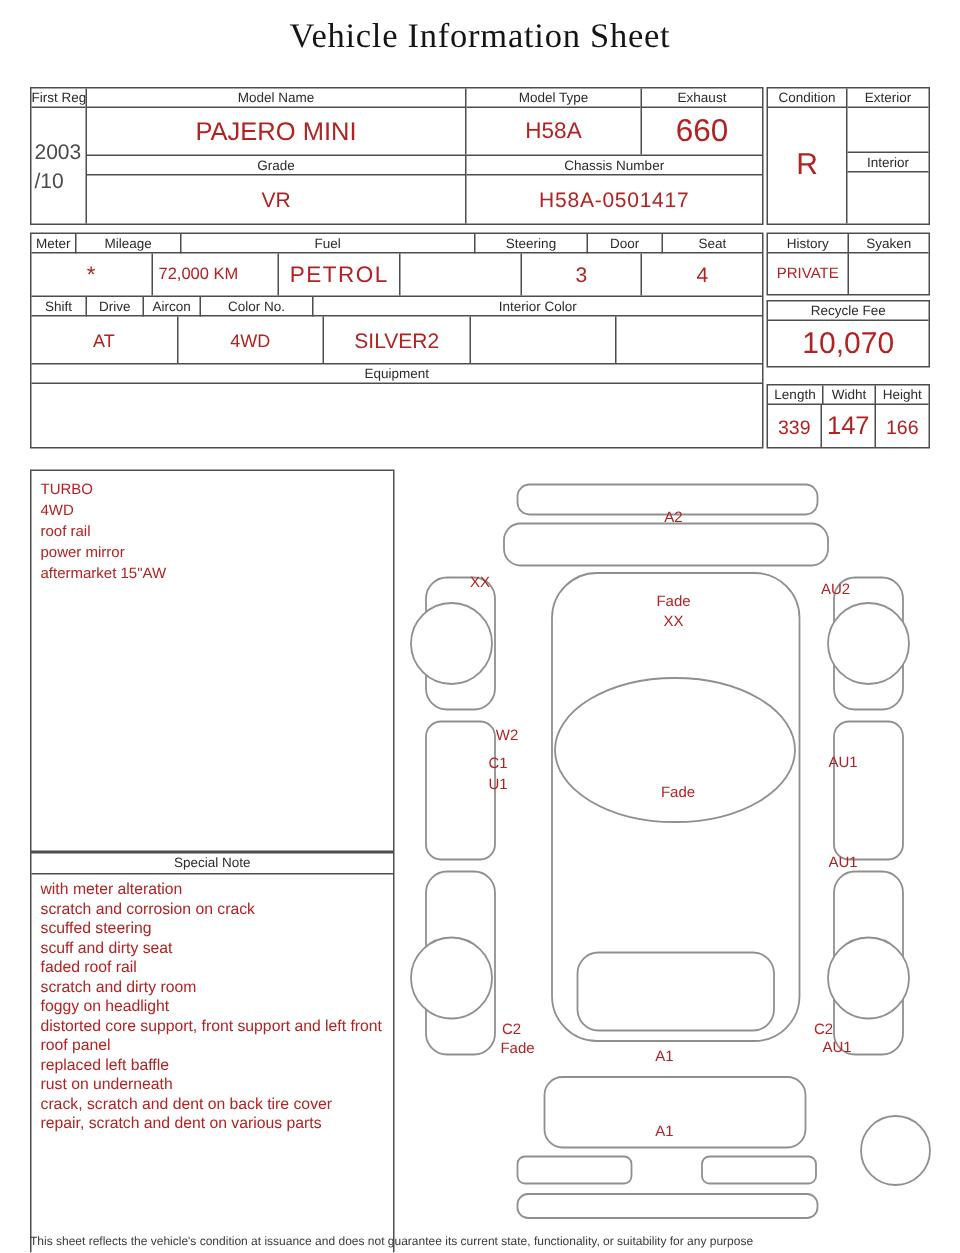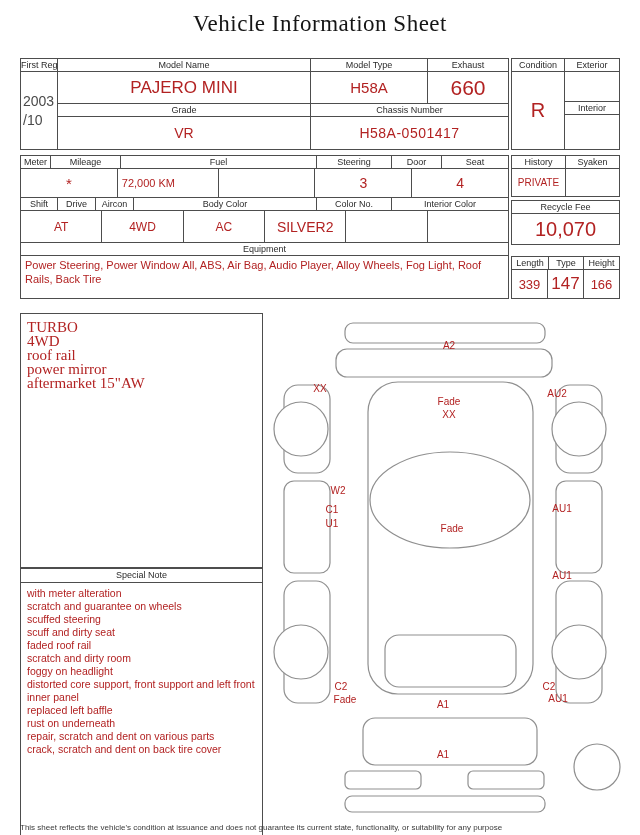--- a/index.html
+++ b/index.html
@@ -21,21 +21,21 @@
     font-size:9px; color:#2b2b2b; text-align:center; line-height:12px; height:13px;
     flex:0 0 auto; white-space:nowrap; overflow:hidden;
   }
   .val {
     flex:1; display:flex; align-items:center; justify-content:center;
     color:#b22222; overflow:hidden;
   }
   .left { justify-content:flex-start; }
   .red { color:#b22222; }
   .note-line { color:#b22222; }
-  .comment-line { font-size:15px; line-height:14px;font-family:Liberation Serif, serif; }
+  .comment-line { font-size:10px; line-height:14px; }
   .special-line { font-size:10.5px; line-height:13px; }
   .dlabel {
     position:absolute; transform:translateX(-50%); font-size:10px; line-height:11px;
     color:#b22222; white-space:nowrap;
   }
   .footer {
     position:absolute; left:20px; top:823px; width:608px; font-size:8px;
     color:#3a3a3a; white-space:nowrap; overflow:hidden;
   }
   svg { display:block; }
@@ -105,42 +105,40 @@
       <div class="hdr br" style="width:30px">Meter</div>
       <div class="hdr br" style="width:70px">Mileage</div>
       <div class="hdr br" style="width:196px">Fuel</div>
       <div class="hdr br" style="width:75px">Steering</div>
       <div class="hdr br" style="width:50px">Door</div>
       <div class="hdr" style="flex:1">Seat</div>
     </div>
     <div class="row bb" style="height:29px">
       <div class="val br" style="width:30px;font-size:15px">*</div>
       <div class="val br left" style="width:70px;font-size:11px;padding-left:4px">72,000 KM</div>
+      <div class="val br" style="width:196px;font-size:15px;letter-spacing:1px">PETROL</div>
       <div class="val br" style="width:75px"></div>
       <div class="val br" style="width:50px;font-size:14px">3</div>
       <div class="val" style="flex:1;font-size:14px">4</div>
     </div>
     <div class="row bb" style="height:13px">
       <div class="hdr br" style="width:37px">Shift</div>
       <div class="hdr br" style="width:38px">Drive</div>
       <div class="hdr br" style="width:38px">Aircon</div>
-      <div class="hdr br" style="width:183px">Body Color</div>
       <div class="hdr br" style="width:75px">Color No.</div>
       <div class="hdr" style="flex:1">Interior Color</div>
     </div>
     <div class="row bb" style="height:32px">
       <div class="val br" style="width:37px;font-size:12px">AT</div>
       <div class="val br" style="width:38px;font-size:12px">4WD</div>
-      <div class="val br" style="width:38px;font-size:12px">AC</div>
       <div class="val br" style="width:183px;font-size:14px">SILVER2</div>
       <div class="val br" style="width:75px"></div>
       <div class="val" style="flex:1"></div>
     </div>
     <div class="hdr bb">Equipment</div>
-    <div class="red" style="flex:1;font-size:11px;line-height:14px;padding:2px 4px">Power Steering, Power Window All, ABS, Air Bag, Audio Player, Alloy Wheels, Fog Light, Roof Rails, Back Tire</div>
   </div>
 
   <div class="box col" style="left:511px;top:155px;width:109px;height:42px">
     <div class="row bb" style="height:13px">
       <div class="hdr br" style="width:54px">History</div>
       <div class="hdr" style="flex:1">Syaken</div>
     </div>
     <div class="row" style="flex:1">
       <div class="val br" style="width:54px;font-size:10px">PRIVATE</div>
       <div class="val" style="flex:1"></div>
@@ -148,21 +146,21 @@
   </div>
 
   <div class="box col" style="left:511px;top:200px;width:109px;height:45px">
     <div class="hdr bb">Recycle Fee</div>
     <div class="val" style="font-size:20px">10,070</div>
   </div>
 
   <div class="box col" style="left:511px;top:256px;width:109px;height:43px">
     <div class="row bb" style="height:13px">
       <div class="hdr br" style="width:37px">Length</div>
-      <div class="hdr br" style="width:35px">Type</div>
+      <div class="hdr br" style="width:35px">Widht</div>
       <div class="hdr" style="flex:1">Height</div>
     </div>
     <div class="row" style="flex:1">
       <div class="val br" style="width:37px;font-size:13px">339</div>
       <div class="val br" style="width:35px;font-size:17px">147</div>
       <div class="val" style="flex:1;font-size:13px">166</div>
     </div>
   </div>
 
   <div class="box col" style="left:20px;top:313px;width:243px;height:255px">
@@ -172,31 +170,31 @@
       <div class="note-line comment-line">roof rail</div>
       <div class="note-line comment-line">power mirror</div>
       <div class="note-line comment-line">aftermarket 15"AW</div>
     </div>
   </div>
 
   <div class="box col" style="left:20px;top:568px;width:243px;height:314px">
     <div class="hdr bb" style="height:14px;line-height:13px">Special Note</div>
     <div style="padding:4px 6px">
       <div class="note-line special-line">with meter alteration</div>
-      <div class="note-line special-line">scratch and guarantee on wheels</div>
+      <div class="note-line special-line">scratch and corrosion on crack</div>
       <div class="note-line special-line">scuffed steering</div>
       <div class="note-line special-line">scuff and dirty seat</div>
       <div class="note-line special-line">faded roof rail</div>
       <div class="note-line special-line">scratch and dirty room</div>
       <div class="note-line special-line">foggy on headlight</div>
-      <div class="note-line special-line">distorted core support, front support and left front inner panel</div>
+      <div class="note-line special-line">distorted core support, front support and left front roof panel</div>
       <div class="note-line special-line">replaced left baffle</div>
       <div class="note-line special-line">rust on underneath</div>
+      <div class="note-line special-line">crack, scratch and dent on back tire cover</div>
       <div class="note-line special-line">repair, scratch and dent on various parts</div>
-      <div class="note-line special-line">crack, scratch and dent on back tire cover</div>
     </div>
   </div>
 
   <div style="position:absolute;left:268px;top:315px;width:368px;height:505px">
     <svg width="368" height="505" viewBox="0 0 368 505" fill="none">
       <g stroke="#8f8f8f" stroke-width="1.2" fill="none">
 
         <rect x="77" y="8" width="200" height="20" rx="8"></rect>
         <rect x="68" y="34" width="216" height="28" rx="11"></rect>
 

